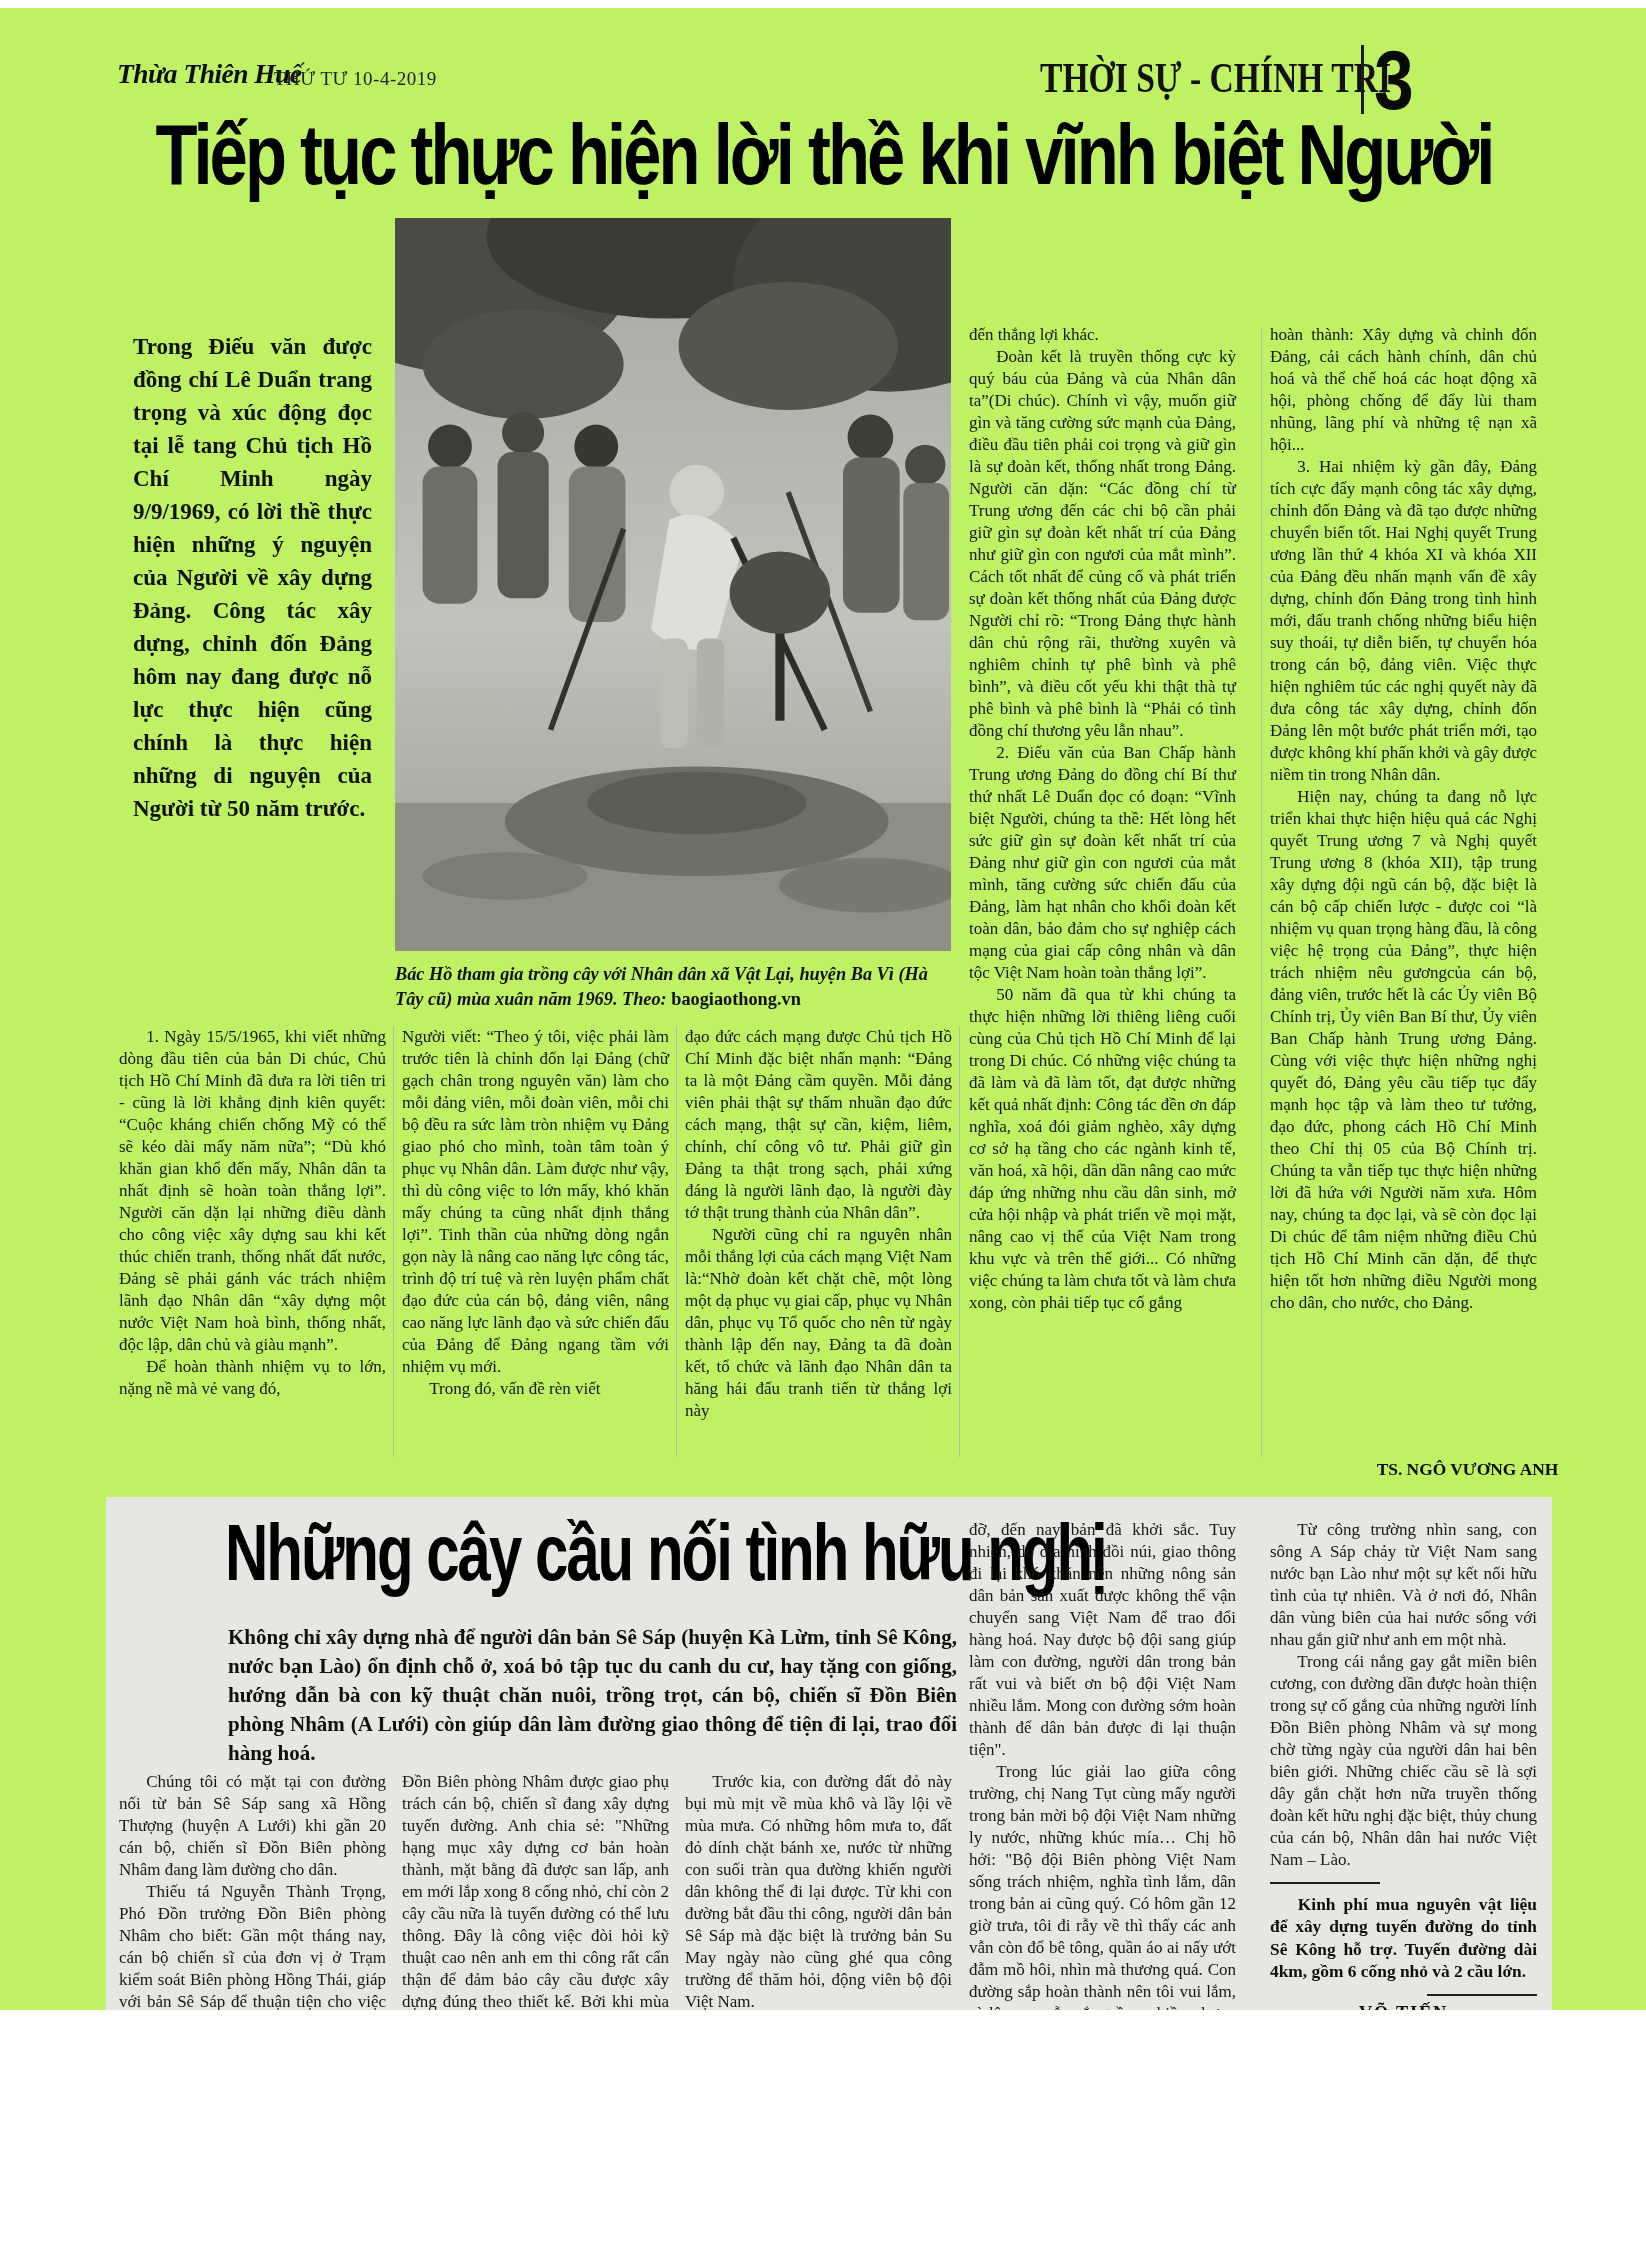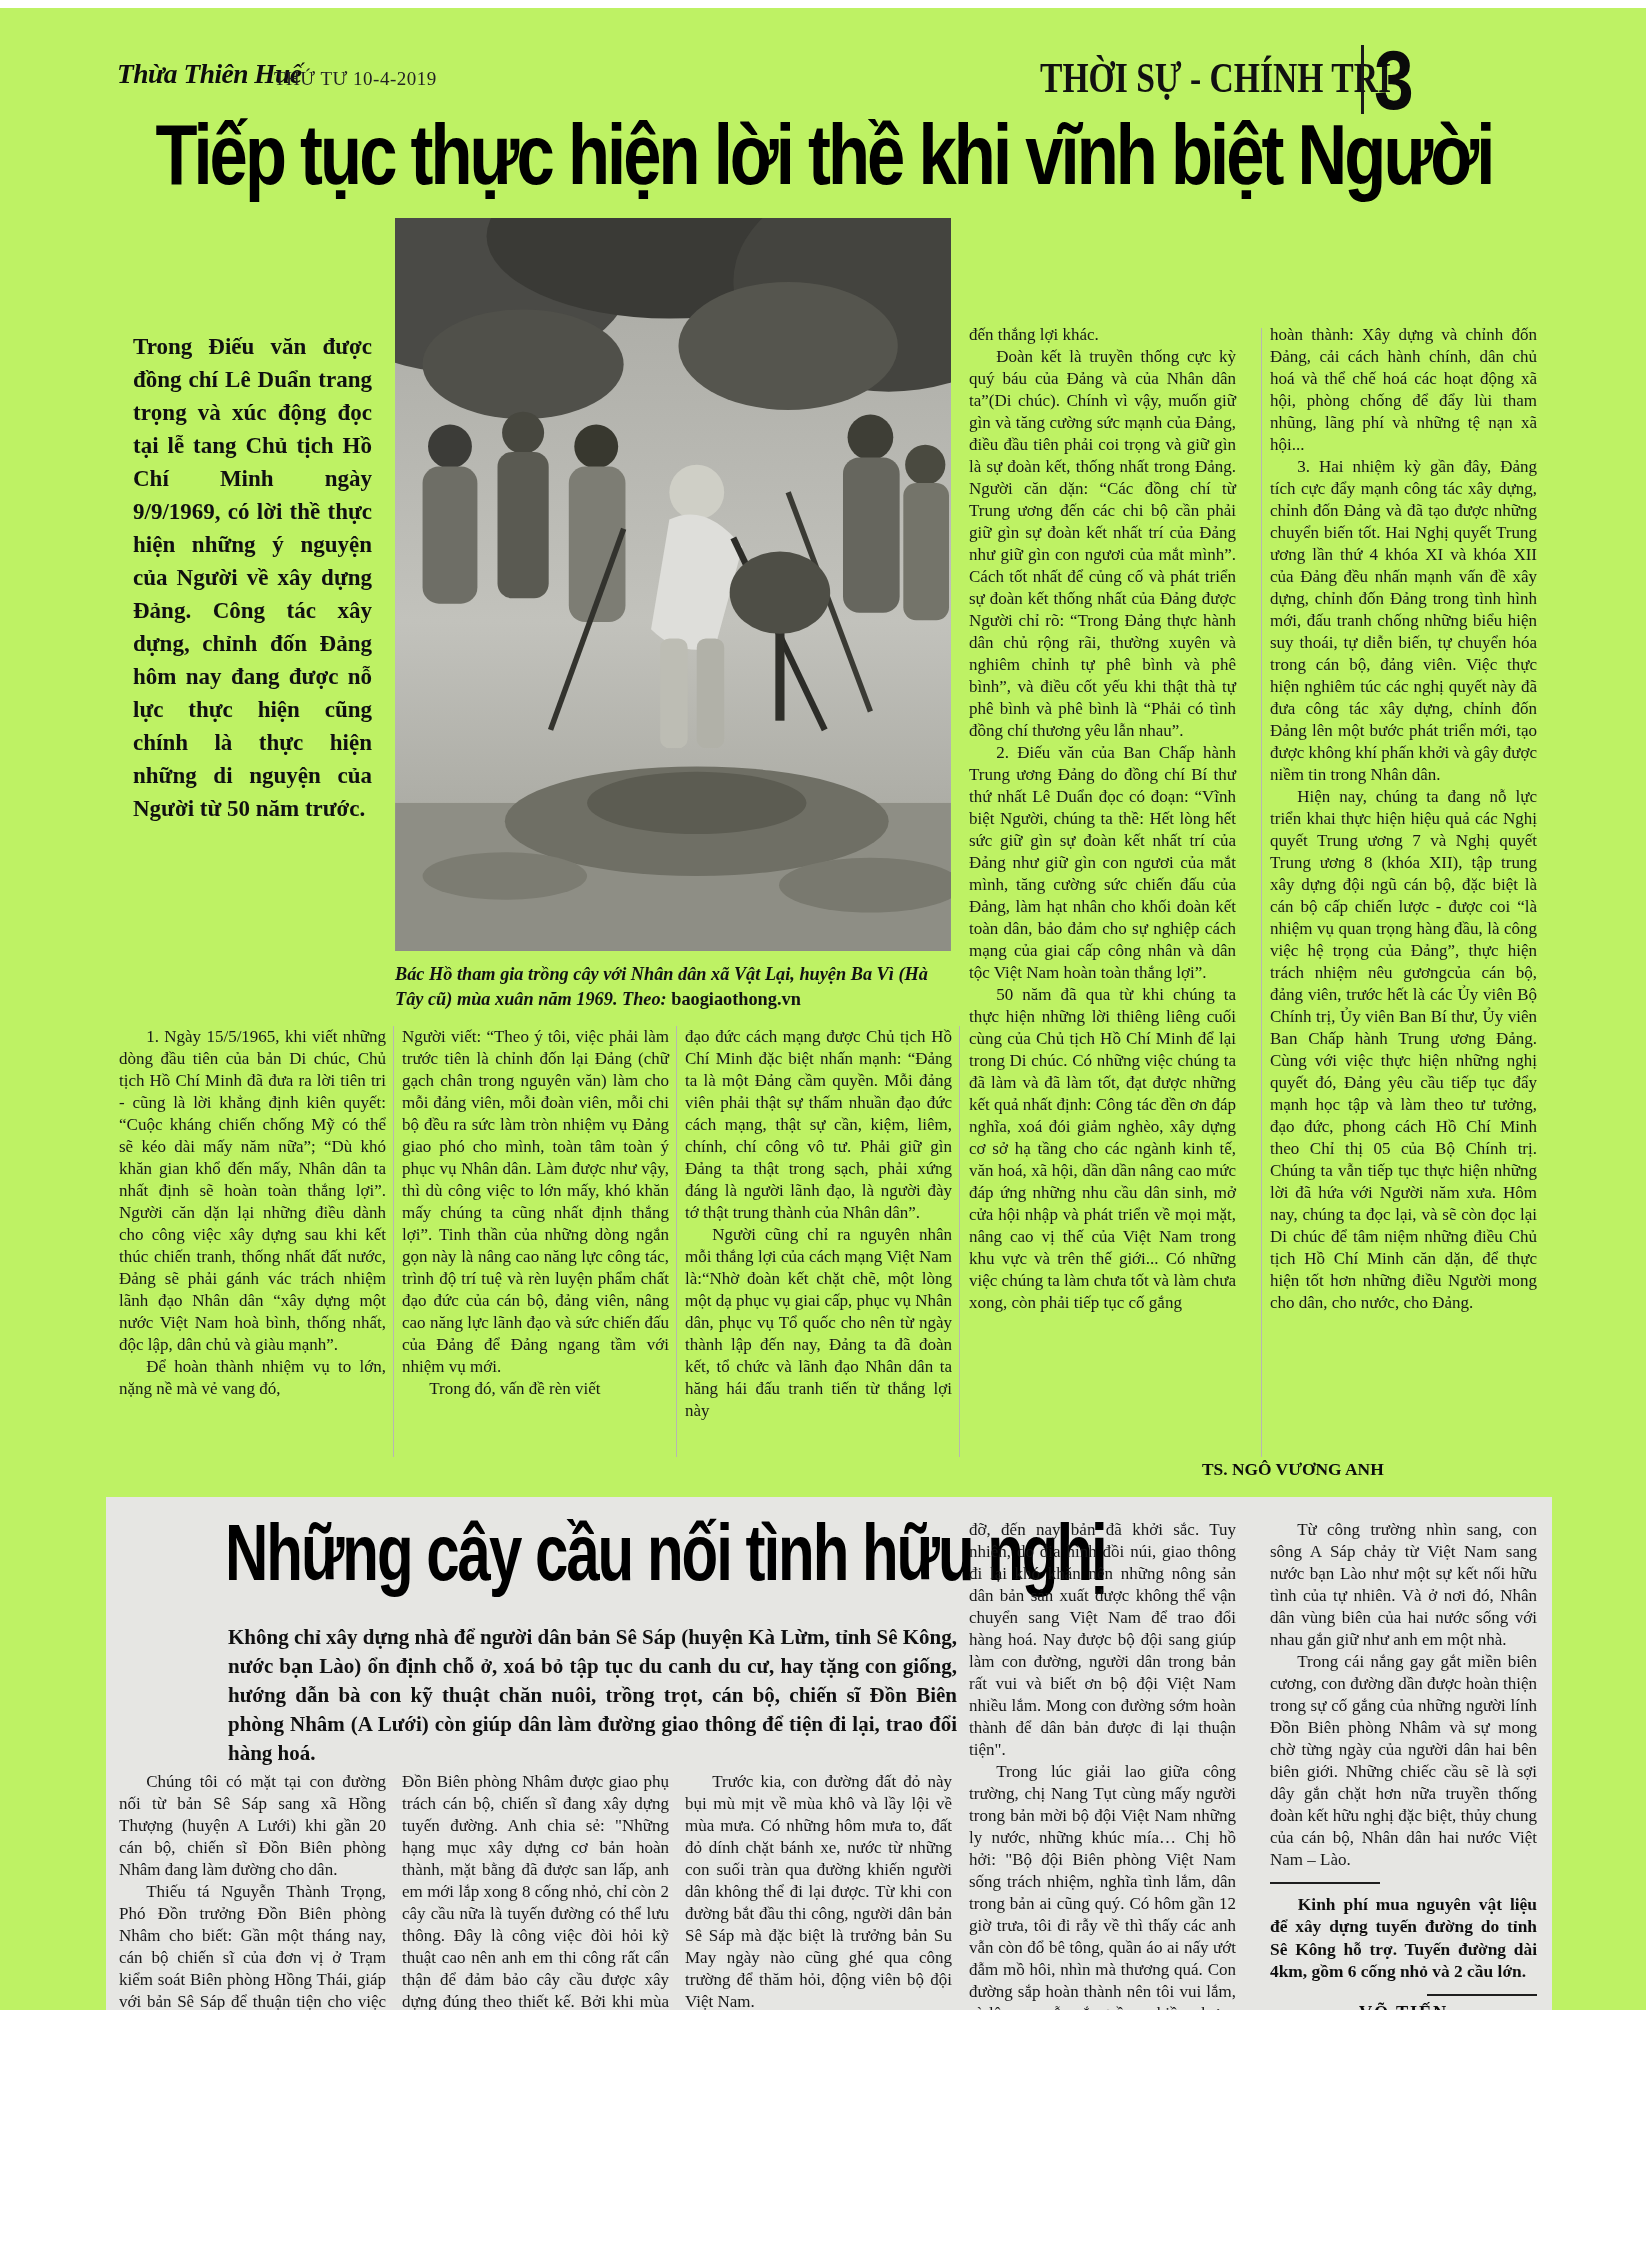--- a/index.html
+++ b/index.html
@@ -30,21 +30,21 @@
 
   .a1c1{left:119px;top:1018px;} .a1c2{left:402px;top:1018px;} .a1c3{left:685px;top:1018px;}
   .a1c4{left:969px;top:316px;} .a1c5{left:1270px;top:316px;}
 
   .vrule{position:absolute;width:0.9px;background:#b7b7b2;}
   .vr1{left:393px;top:1018px;height:431px;}
   .vr2{left:676px;top:1018px;height:431px;}
   .vr3{left:959px;top:1018px;height:431px;}
   .vr4{left:1261px;top:320px;height:1129px;}
 
-  .byline1{position:absolute;left:1202px;top:1451px;width:267px;text-align:left;
+  .byline1{position:absolute;left:1334px;top:1451px;width:267px;text-align:center;
            font:700 17.4px "Liberation Serif",serif;color:#0c0c0c;}
 
   
   .panel{position:absolute;left:106px;top:1489px;width:1446px;height:669px;background:#e6e6e3;}
   .headline2{position:absolute;left:225px;top:1499px;font:900 80px "Liberation Sans",sans-serif;
              transform:scaleX(0.75);transform-origin:left top;letter-spacing:-2.7px;white-space:nowrap;color:#000;}
   .lead2{position:absolute;left:228px;top:1615px;width:729px;font:700 21px/29px "Liberation Serif",serif;
          text-align:justify;color:#101010;}
   .a2c1{left:119px;top:1763px;} .a2c2{left:402px;top:1763px;} .a2c3{left:685px;top:1763px;}
   .a2c4{left:969px;top:1511px;} .a2c5{left:1270px;top:1511px;}

